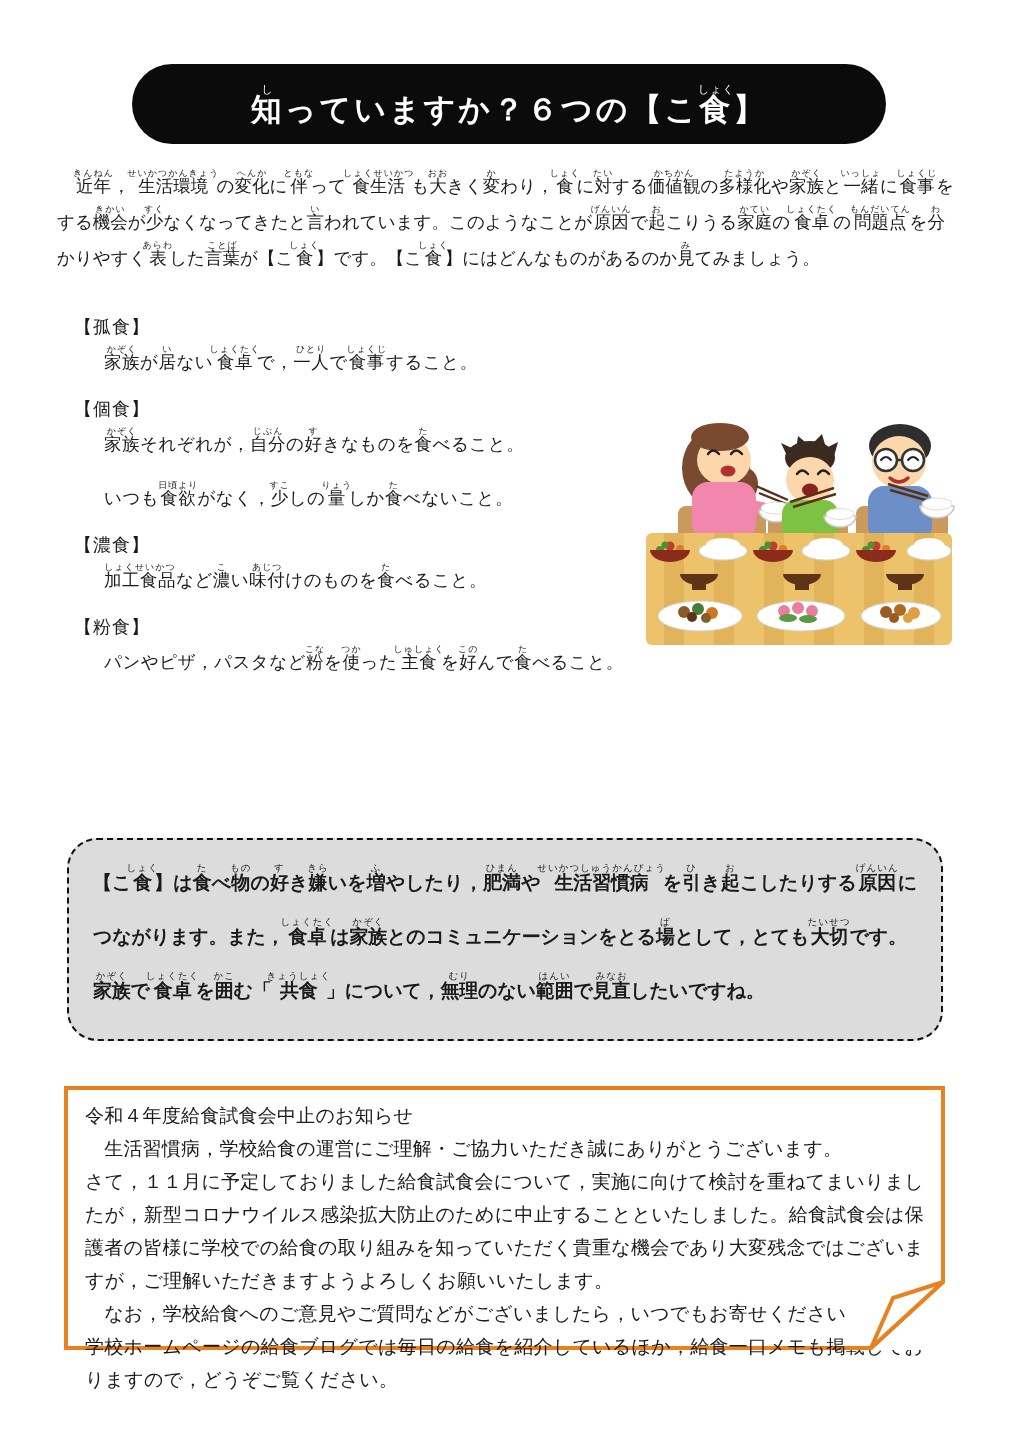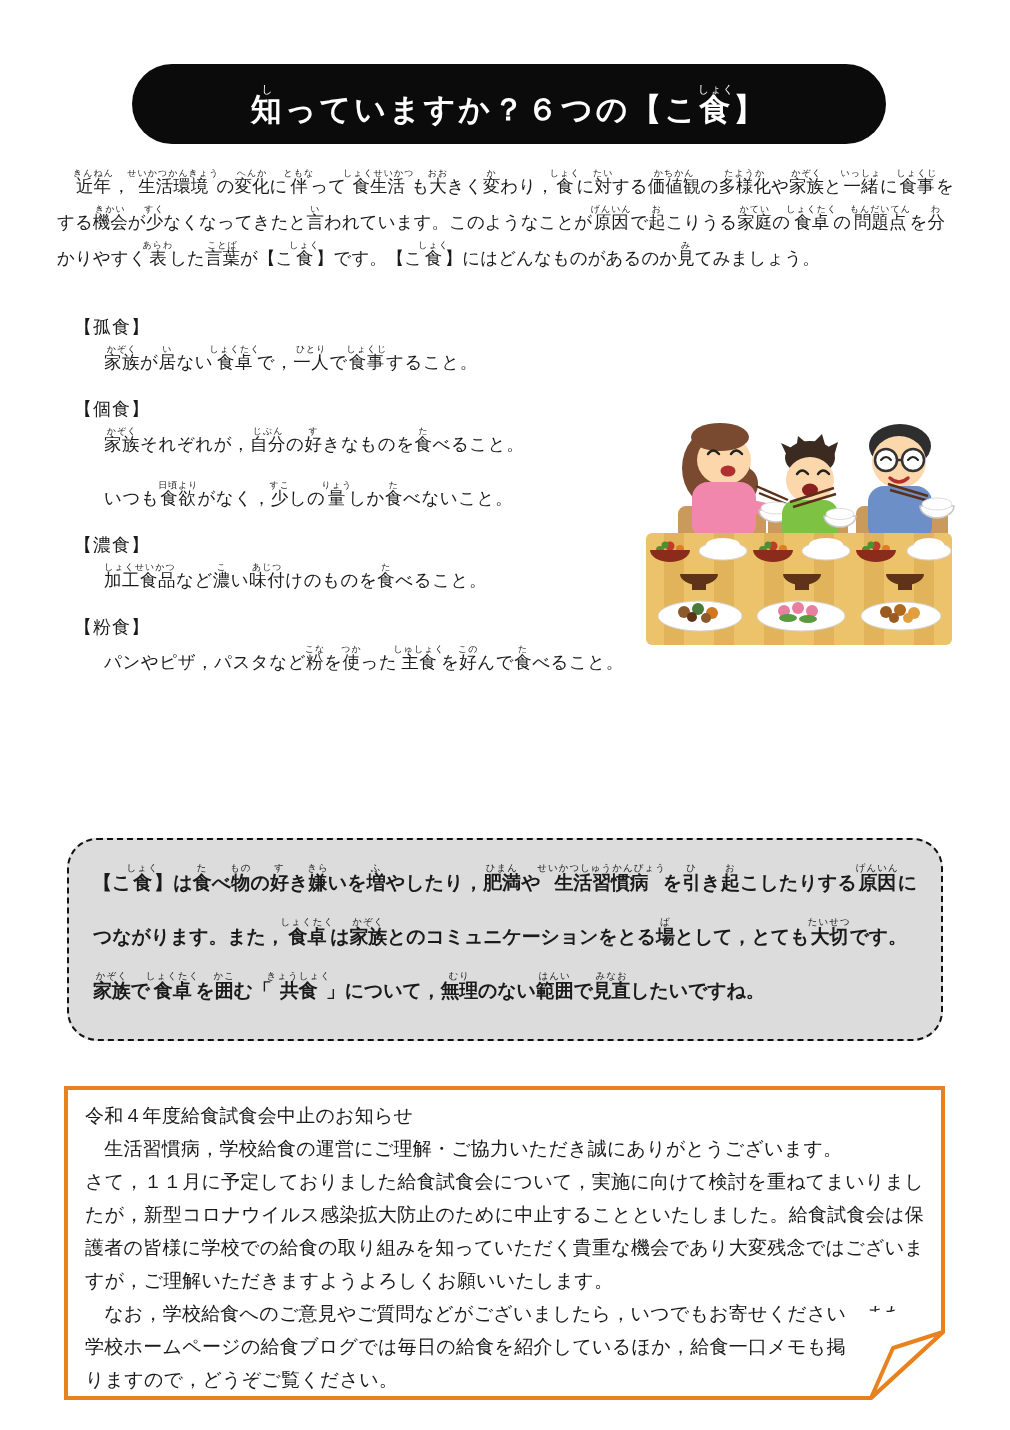--- a/index.html
+++ b/index.html
@@ -51,21 +51,21 @@
     background:var(--note-box-bg); border:2px dashed var(--note-box-border); border-radius:30px;
     padding:16px 24px 0 24px;
   }
   .notebox-text{
     font-weight:bold; font-size:19px; line-height:54px; text-align:justify; letter-spacing:-0.2px;
   }
   .notebox-text rt{font-size:9.5px;}
 
   
   .annbox{
-    position:absolute; left:64px; top:1086px; width:881px; height:314px;
+    position:absolute; left:64px; top:1086px; width:881px; height:264px;
     border:4px solid var(--announcement-border); background:#fff;
     padding:9px 17px;
   }
   .annbox p{font-size:19px; line-height:33px; text-align:justify; letter-spacing:0.2px;}
   .curl{position:absolute; right:-4px; bottom:-4px; width:100px; height:88px; display:block;}
 </style>
 </head>
 <body>
 
 <div class="banner">

